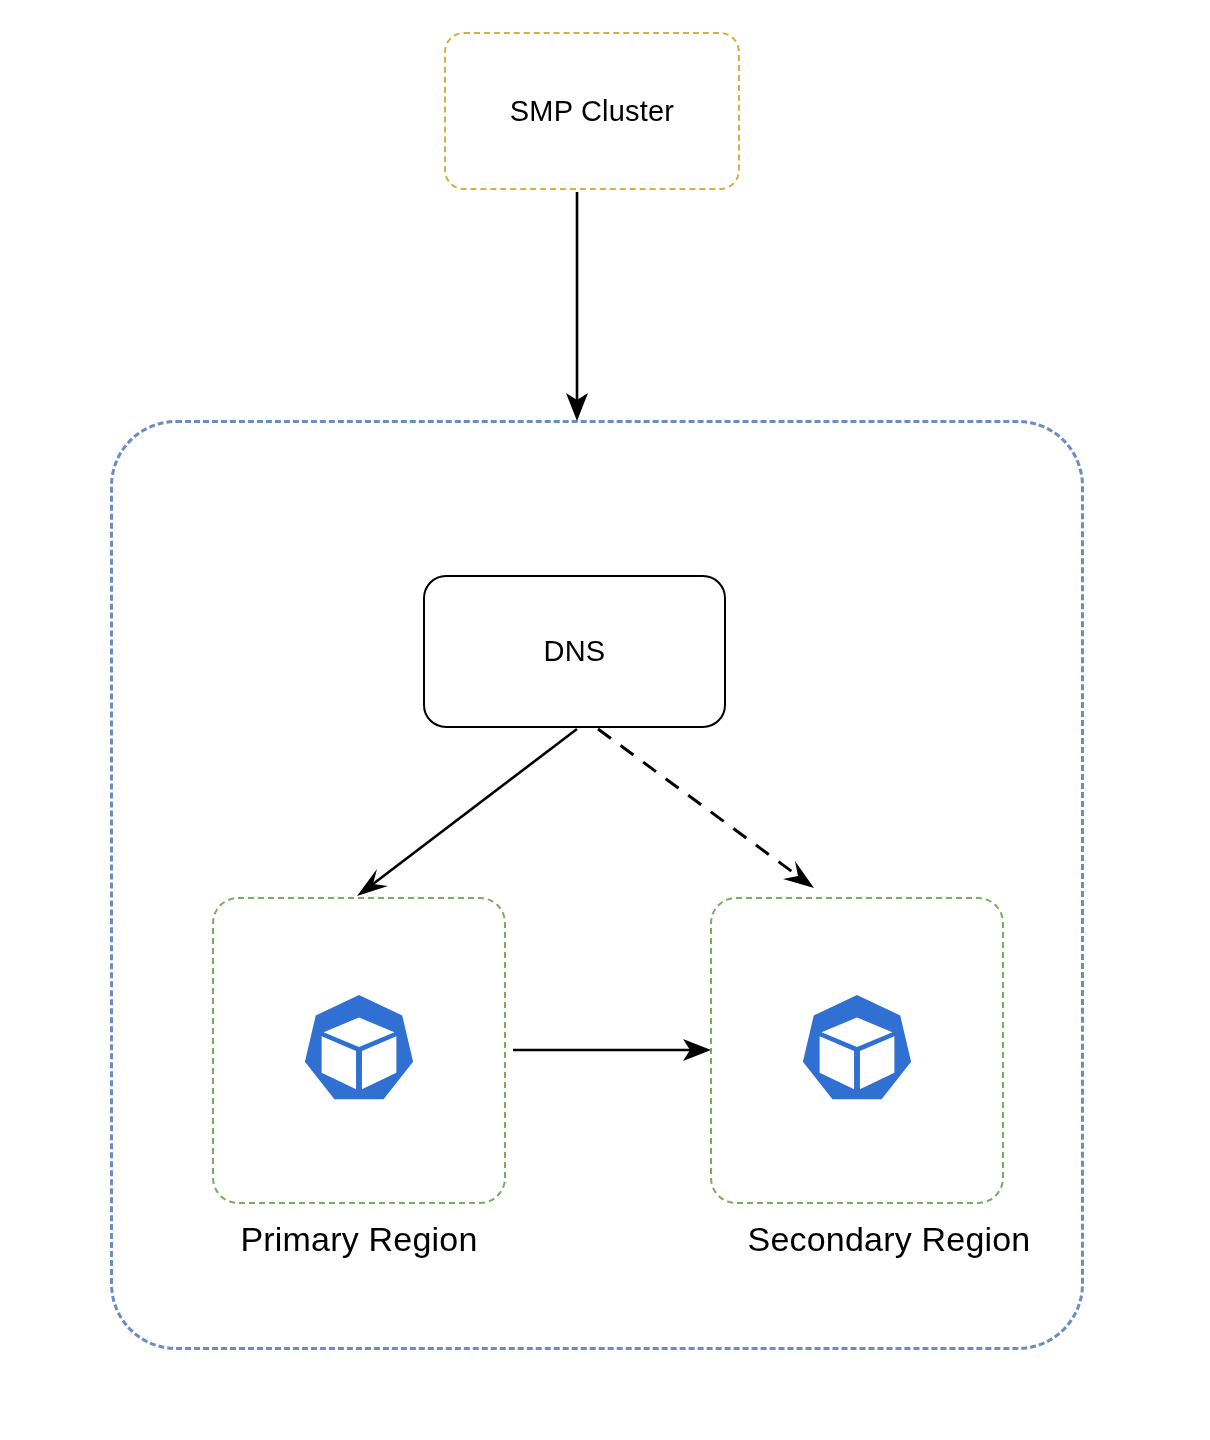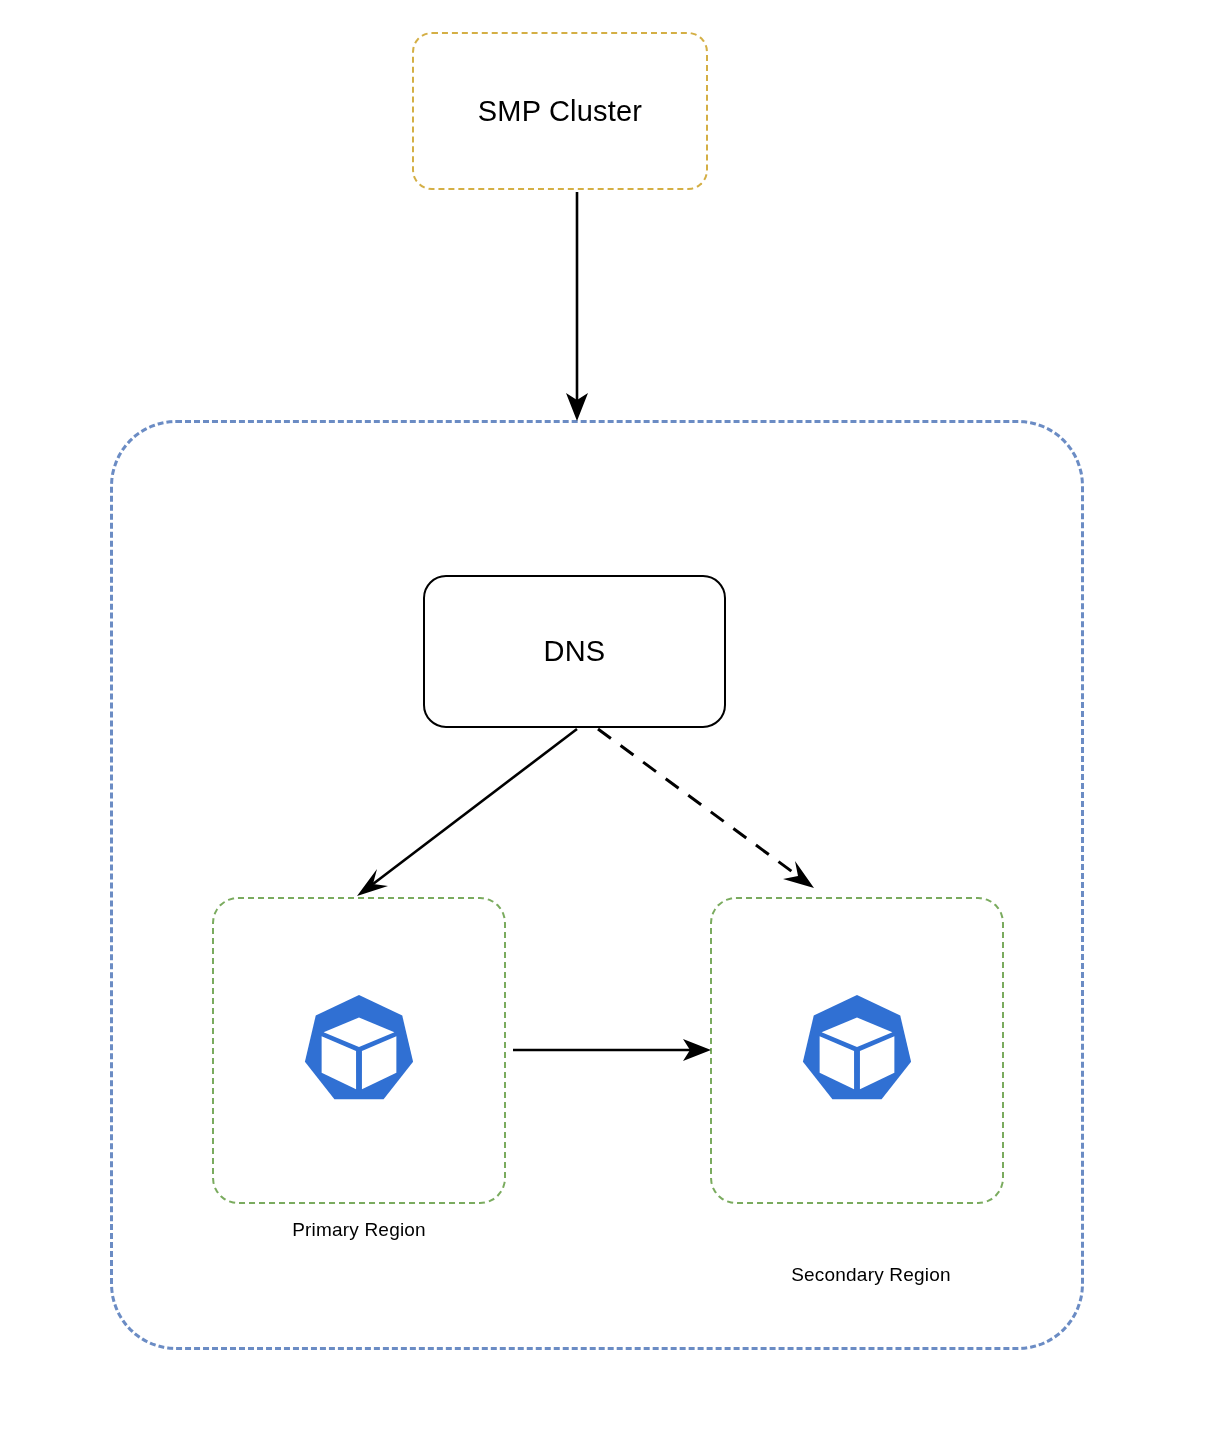--- a/index.html
+++ b/index.html
@@ -28,21 +28,21 @@
   .node {
     position: absolute;
     box-sizing: border-box;
     display: flex;
     align-items: center;
     justify-content: center;
   }
 
   
   .smp-cluster {
-    left: 412px;
+    left: 444px;
     top: 32px;
     width: 296px;
     height: 158px;
     border: 2px dashed #d4af45;
     border-radius: 20px;
     background: transparent;
   }
   .smp-cluster .label {
     font-size: 29px;
     color: #000000;
@@ -94,27 +94,27 @@
     width: 118px;
     height: 118px;
     display: block;
   }
 
   .region-caption {
     position: absolute;
     top: 1219px;
     width: 294px;
     text-align: center;
-    font-size: 19px;
+    font-size: 34px;
     color: #000000;
     line-height: 1.2;
     letter-spacing: 0.2px;
   }
   .caption-primary   { left: 212px; }
-  .caption-secondary { left: 724px; margin-top: 45px; }
+  .caption-secondary { left: 742px; }
 
   
   #connectors {
     position: absolute;
     left: 0;
     top: 0;
     width: 1210px;
     height: 1440px;
     pointer-events: none;
   }

